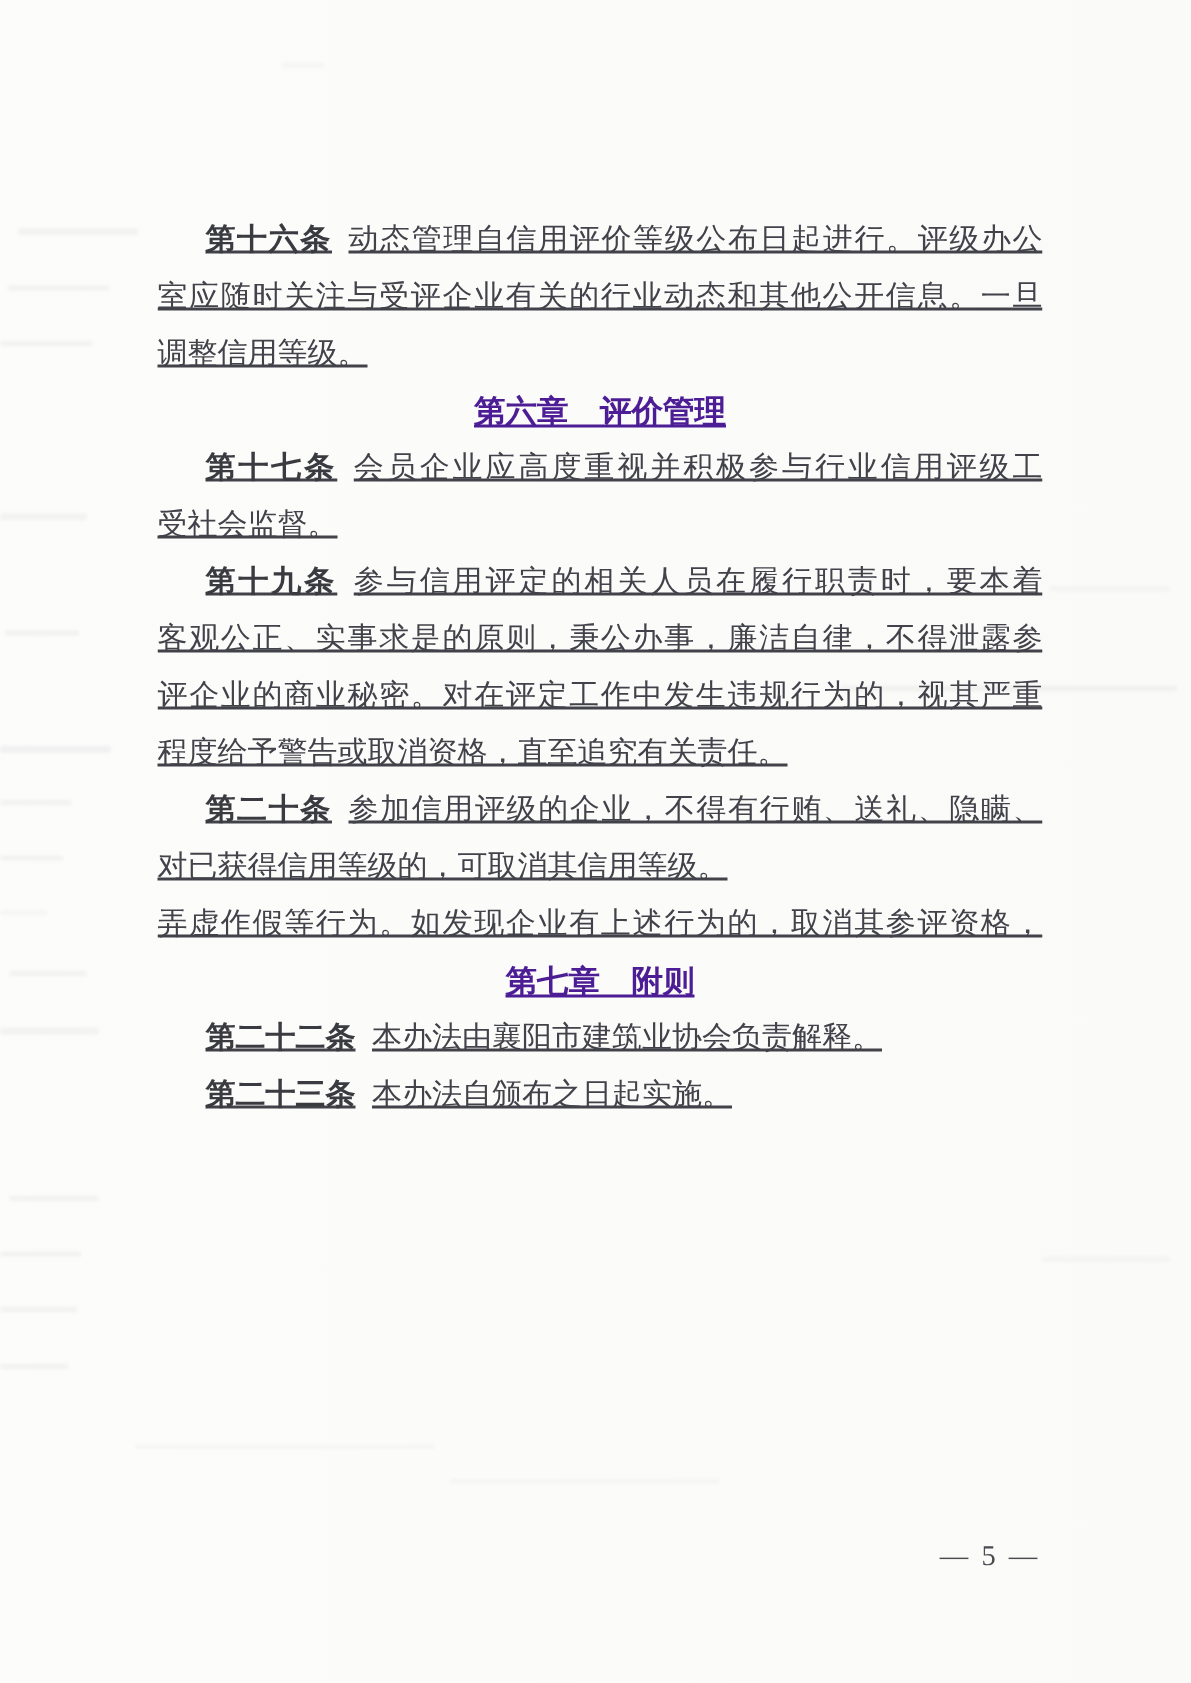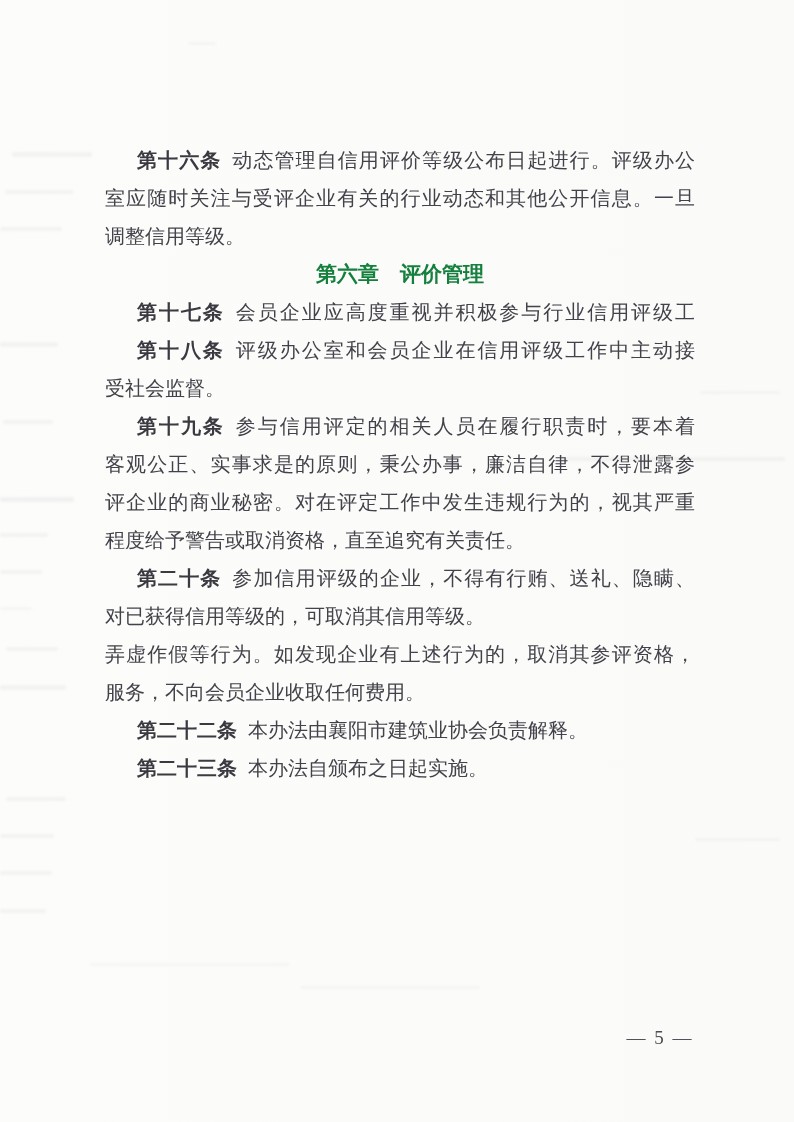--- a/index.html
+++ b/index.html
@@ -18,35 +18,36 @@
     position: absolute;
     left: 105px; top: 141px; width: 590px;
     color: #42424a;
     font-size: 20px;
     -webkit-font-smoothing: antialiased;
   }
   .line, .heading {
     height: 38px;
     line-height: 38px;
     white-space: nowrap;
+    text-decoration: underline;
   }
   .line.fill {
     text-align: justify;
     text-align-last: justify;
     text-justify: inter-character;
     white-space: normal;
     overflow: hidden;
   }
   .line.first { padding-left: 32px; }
   .lead { font-weight: 600; margin-right: 11px; color: #3a3a41; }
   .heading {
     text-align: center;
     font-weight: 700;
     font-size: 21px;
-    color: #15803d;
+    color: #4c1d95;
   }
   .page-num {
     position: absolute;
     top: 1026px; left: 616px; width: 88px;
     text-align: center;
     font-size: 19px;
     color: #4a4a50;
     letter-spacing: 2px;
     line-height: 24px;
   }
@@ -66,36 +67,35 @@
     <div class="para">
       <div class="line first fill"><span class="lead">第十六条</span>动态管理自信用评价等级公布日起进行。评级办公</div>
       <div class="line fill">室应随时关注与受评企业有关的行业动态和其他公开信息。一旦</div>
       <div class="line last">调整信用等级。</div>
     </div>
     <div class="heading">第六章　评价管理</div>
     <div class="para">
       <div class="line first fill"><span class="lead">第十七条</span>会员企业应高度重视并积极参与行业信用评级工</div>
     </div>
     <div class="para">
-      <div class="line first fill"><span class="lead">第十八条</span>评级办公室和会员企业在信用评级工作中主动接</div>
       <div class="line last">受社会监督。</div>
     </div>
     <div class="para">
       <div class="line first fill"><span class="lead">第十九条</span>参与信用评定的相关人员在履行职责时，要本着</div>
       <div class="line fill">客观公正、实事求是的原则，秉公办事，廉洁自律，不得泄露参</div>
       <div class="line fill">评企业的商业秘密。对在评定工作中发生违规行为的，视其严重</div>
       <div class="line last">程度给予警告或取消资格，直至追究有关责任。</div>
     </div>
     <div class="para">
       <div class="line first fill"><span class="lead">第二十条</span>参加信用评级的企业，不得有行贿、送礼、隐瞒、</div>
       <div class="line last">对已获得信用等级的，可取消其信用等级。</div>
       <div class="line fill">弄虚作假等行为。如发现企业有上述行为的，取消其参评资格，</div>
     </div>
+    <div class="heading">第七章　附则</div>
     <div class="para">
-      <div class="line last">服务，不向会员企业收取任何费用。</div>
     </div>
     <div class="para">
       <div class="line first last"><span class="lead">第二十二条</span>本办法由襄阳市建筑业协会负责解释。</div>
     </div>
     <div class="para">
       <div class="line first last"><span class="lead">第二十三条</span>本办法自颁布之日起实施。</div>
     </div>
   </main>
 
 <footer>

